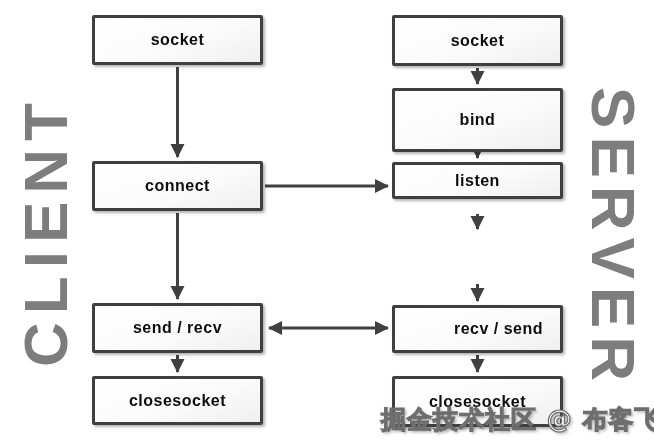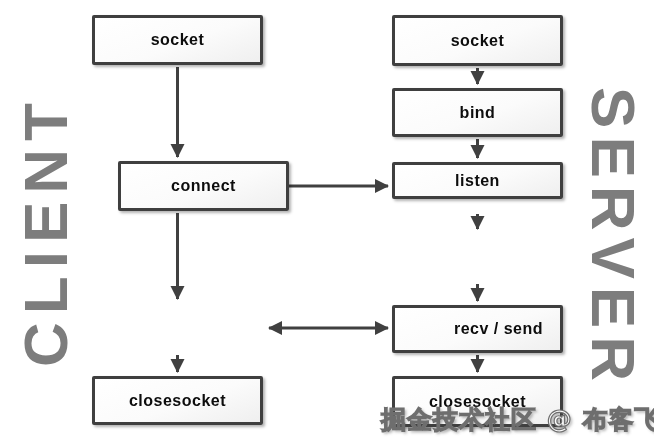--- a/index.html
+++ b/index.html
@@ -97,24 +97,25 @@
     <line x1="477.5" y1="284" x2="477.5" y2="301" stroke="#404040" stroke-width="3" marker-end="url(#ah)"></line>
     <line x1="477.5" y1="355" x2="477.5" y2="372" stroke="#404040" stroke-width="3" marker-end="url(#ah)"></line>
     <line x1="265" y1="186" x2="388" y2="186" stroke="#404040" stroke-width="3" marker-end="url(#ah)"></line>
     <line x1="269" y1="328" x2="388" y2="328" stroke="#404040" stroke-width="3" marker-start="url(#ah)" marker-end="url(#ah)"></line>
   </svg>
 
   <div class="side-label client">CLIENT</div>
   <div class="side-label server">SERVER</div>
 
   <div class="box col-left" style="top:15px;  height:50px;">socket</div>
-  <div class="box col-left" style="top:161px; height:50px;margin-left:26px;">connect</div>
+  <div class="box col-left" style="top:161px; height:50px;">connect</div>
+  <div class="box col-left" style="top:303px; height:50px;">send / recv</div>
   <div class="box col-left" style="top:376px; height:49px;">closesocket</div>
 
   <div class="box col-right" style="top:15px;  height:51px;">socket</div>
-  <div class="box col-right" style="top:88px;  height:49px;">bind</div>
+  <div class="box col-right" style="top:88px;  height:64px;">bind</div>
   <div class="box col-right" style="top:162px; height:37px;">listen</div>
   <div class="box col-right" style="top:305px; height:48px;padding-left:42px;">recv / send</div>
   <div class="box col-right" style="top:376px; height:51px;">closesocket</div>
 
   <div class="watermark">掘金技术社区 @ 布客飞龙</div>
 
 </div>
 
 </body></html>

